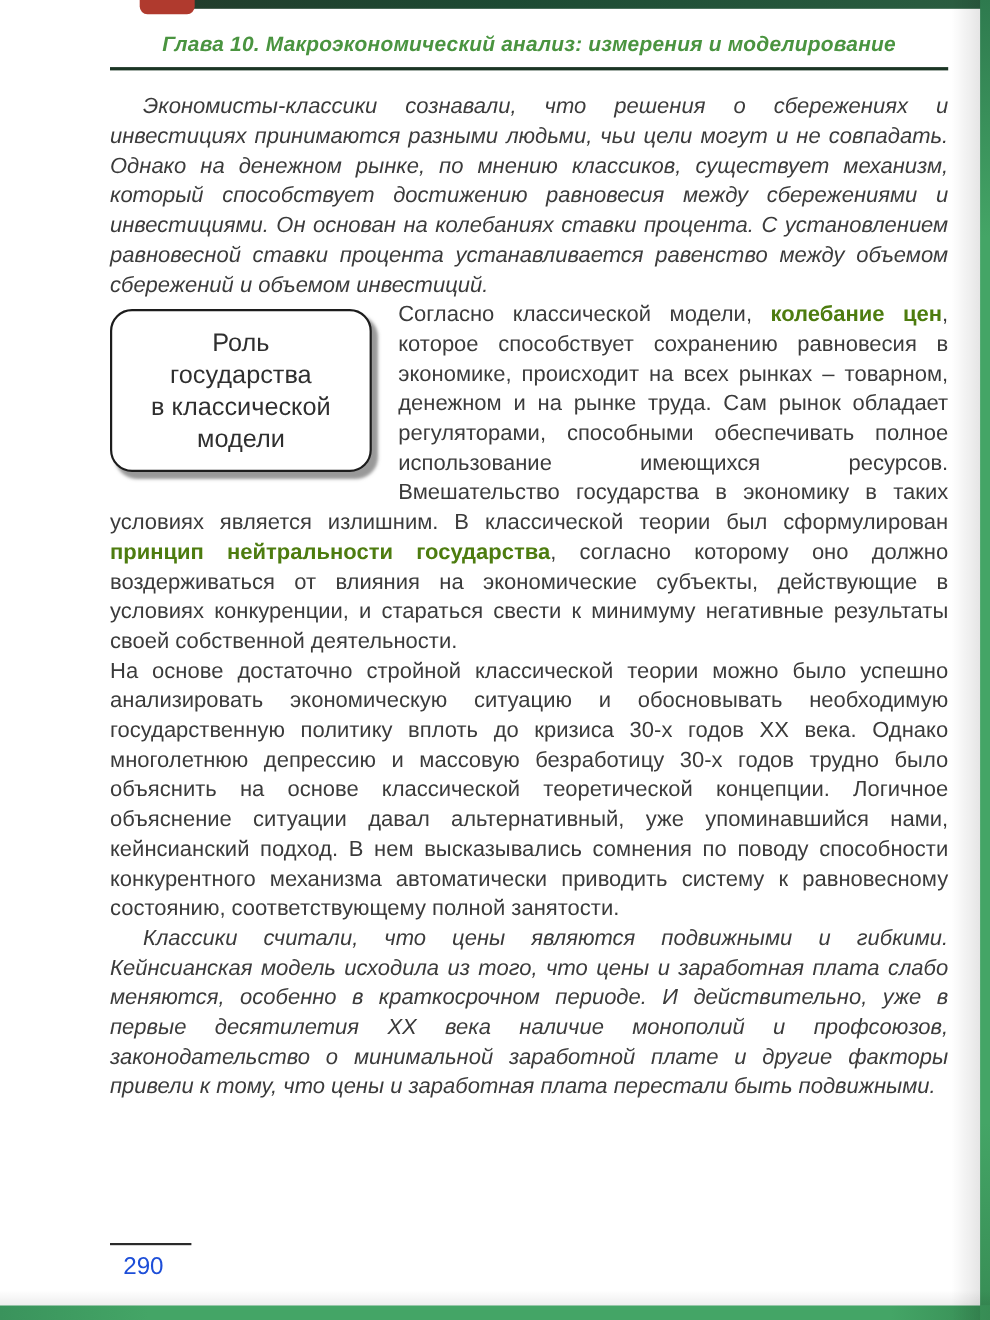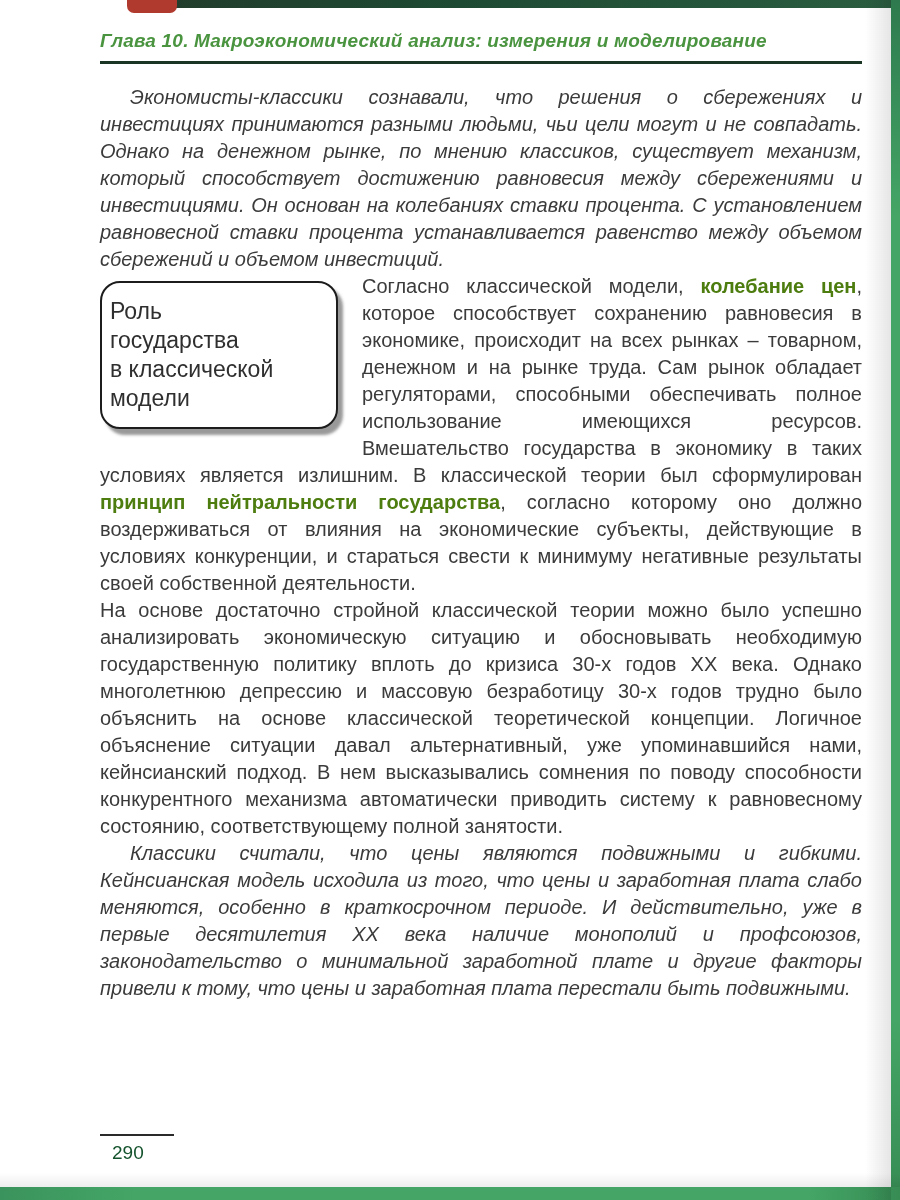--- a/index.html
+++ b/index.html
@@ -39,21 +39,21 @@
   }
 
   .content{
     position:absolute;left:100px;top:30px;width:762px;
   }
   .chapter-header{
     font-size:19px;
     font-weight:bold;
     font-style:italic;
     color:#4a9440;
-    text-align:left;
+    text-align:center;
     margin:0 0 9px 0;
     letter-spacing:0.2px;
   }
   .header-rule{
     height:3px;
     background:#1b3524;
     margin-bottom:20px;
   }
   .para{
     font-size:20px;
@@ -68,34 +68,34 @@
     float:left;
     clear:left;
     width:238px;
     box-sizing:border-box;
     border:2.5px solid #1c1c1c;
     border-radius:20px;
     background:#ffffff;
     box-shadow:5px 6px 3px rgba(70,70,70,0.55);
     padding:14px 8px;
     margin:8px 24px 16px 0;
-    text-align:left;
+    text-align:center;
     font-size:23px;
     line-height:29px;
     color:#2f2f2f;
     text-indent:0;
   }
   .footer{
     position:absolute;left:100px;bottom:36px;width:200px;
   }
   .footer-rule{
     width:74px;height:2px;background:#2a2a2a;margin-bottom:6px;
   }
   .page-number{
-    font-size:19px;color:#14532d;padding-left:12px;
+    font-size:22px;color:#1d4ed8;padding-left:12px;
   }
 </style>
 </head>
 <body>
 
 <div class="photo">
 
   <div class="edge-top"></div>
   <div class="accent-red"></div>
   <div class="edge-right"></div>

